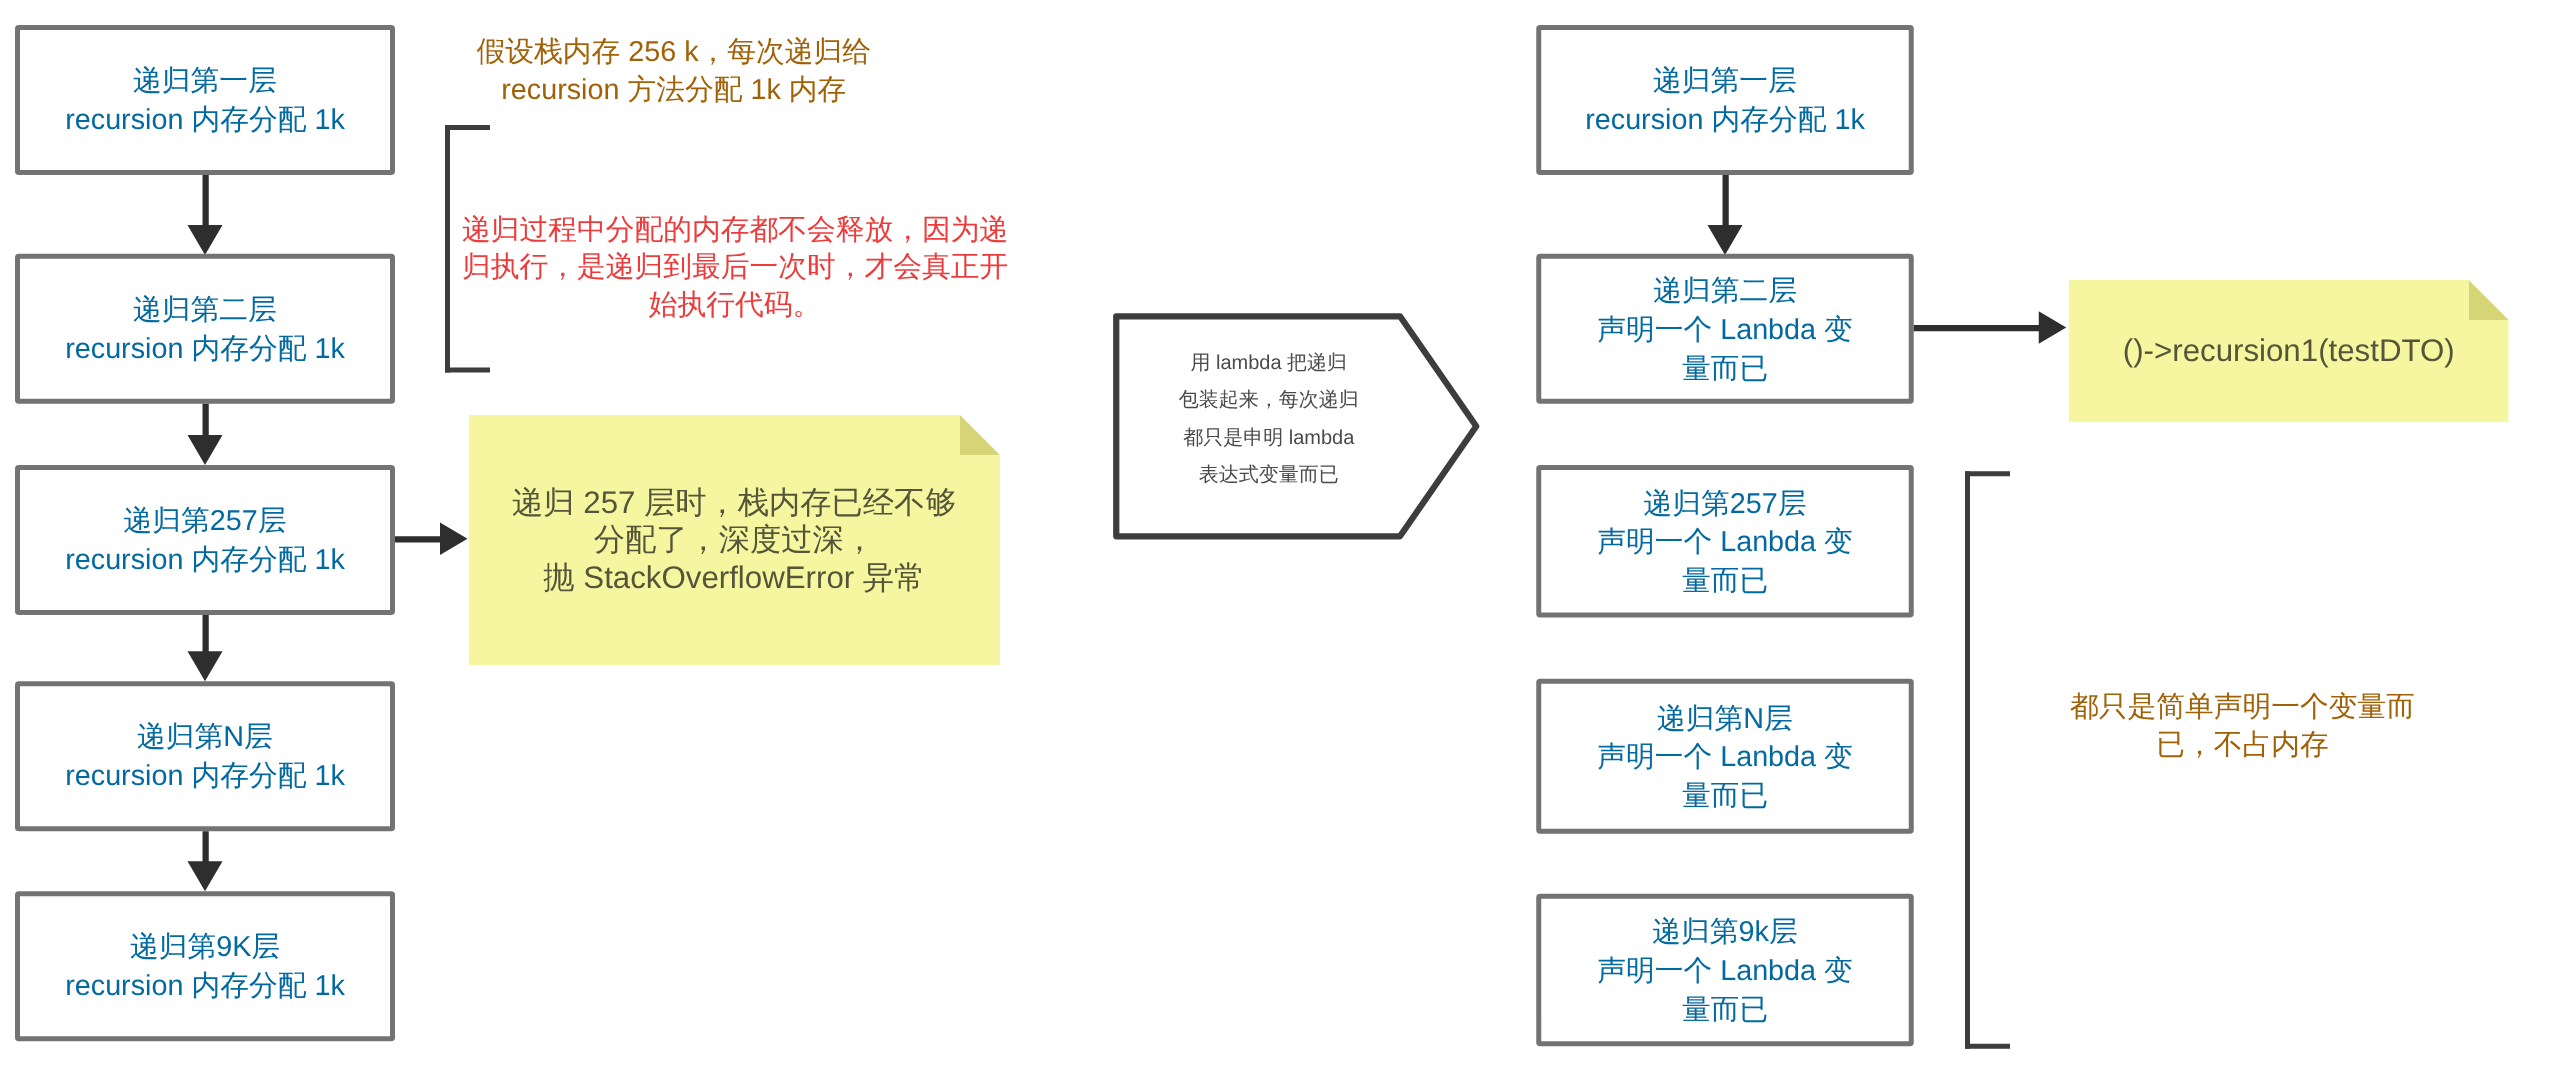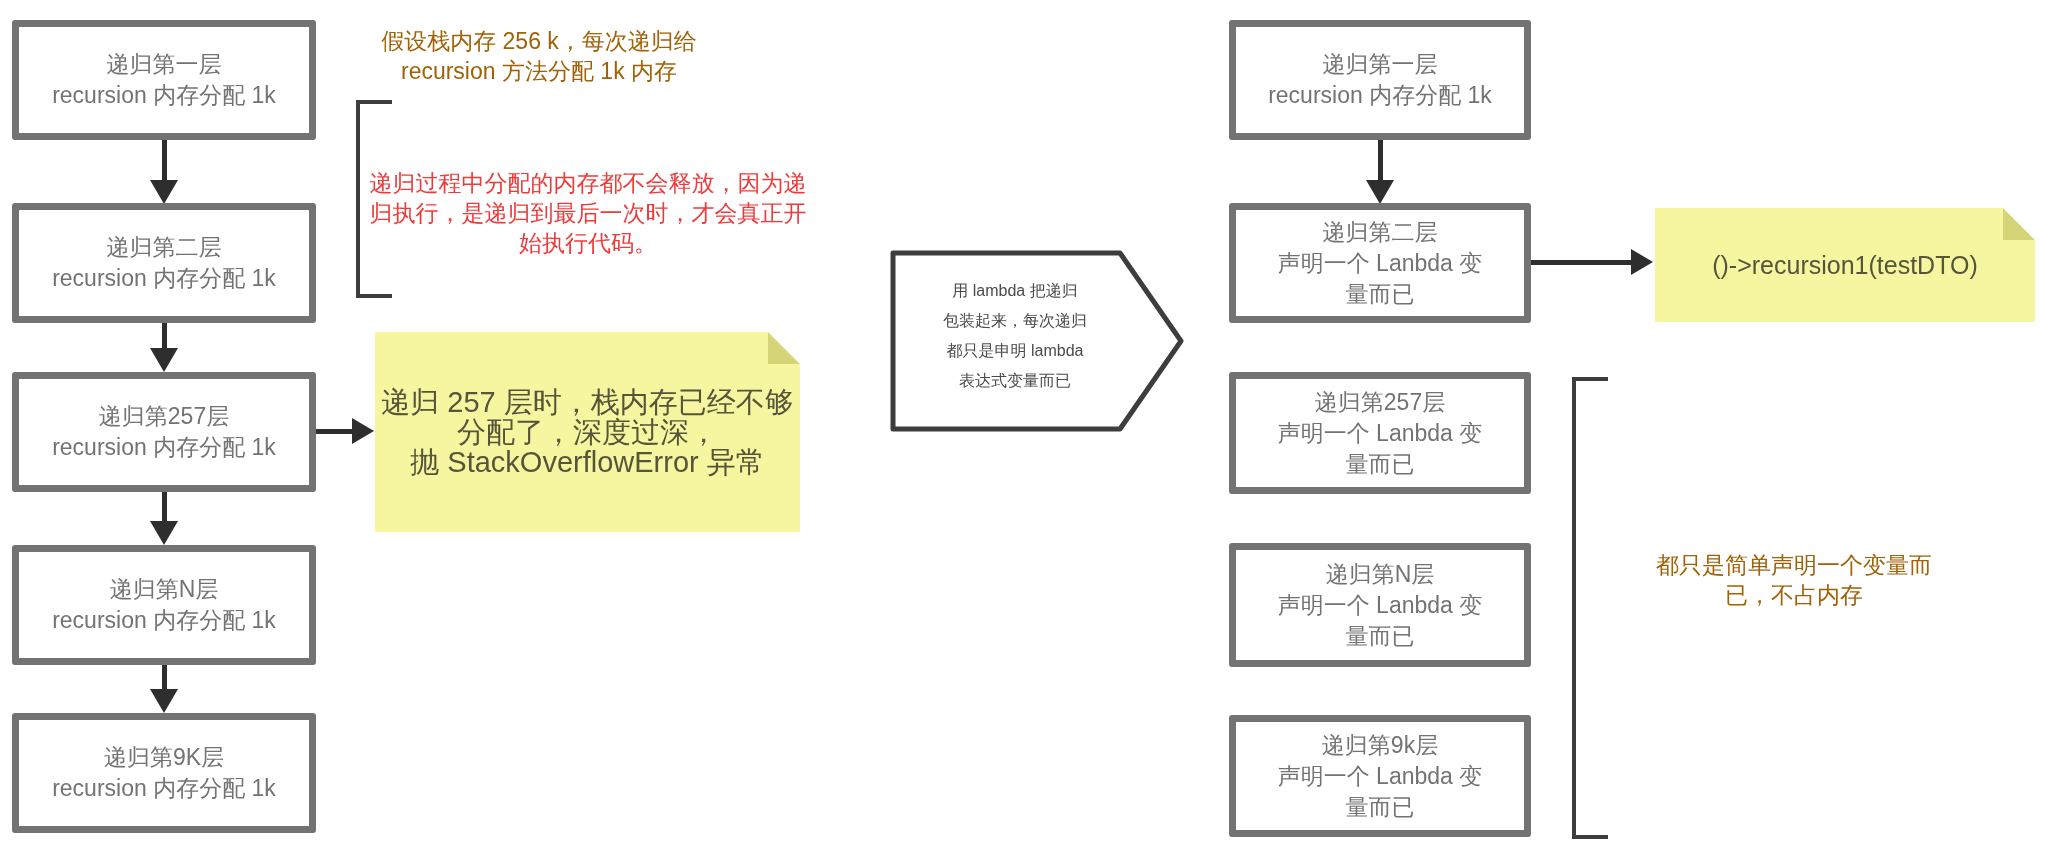--- a/index.html
+++ b/index.html
@@ -7,41 +7,41 @@
     position:relative;
     width:2050px;height:862px;
     background:#ffffff;
     font-family:"Liberation Sans","DejaVu Sans",sans-serif;
     color:#4a4a4a;
     overflow:hidden;
   }
   .box{
     position:absolute;
     box-sizing:border-box;
-    border:7px solid #737373;
+    border:4px solid #737373;
     border-radius:3px;
     background:#ffffff;
     display:flex;align-items:center;justify-content:center;
     text-align:center;
     font-size:23px;line-height:31px;
-    color:#737373;
+    color:#0369a1;
   }
   .annot{
     position:absolute;
     text-align:center;
     font-size:23px;line-height:30px;
     color:#a16207;
   }
   .annot.red{color:#ed3b3b;}
   .note{
     position:absolute;
     background:#f6f6a1;
     display:flex;align-items:center;justify-content:center;
     text-align:center;
-    font-size:29px;line-height:30px;
+    font-size:25px;line-height:30px;
     color:#55553a;
     clip-path:polygon(0 0, calc(100% - 32px) 0, 100% 32px, 100% 100%, 0 100%);
   }
   .note .fold{
     position:absolute;top:0;right:0;width:32px;height:32px;
     background:#d5d577;
     clip-path:polygon(0 0, 100% 100%, 0 100%);
   }
   .bracket{
     position:absolute;
@@ -127,21 +127,21 @@
 
   <div class="box" style="left:1229px;top:372px;width:302px;height:122px;">递归第257层<br>声明一个 Lanbda 变<br>量而已</div>
 
   <div class="box" style="left:1229px;top:543px;width:302px;height:124px;">递归第N层<br>声明一个 Lanbda 变<br>量而已</div>
 
   <div class="box" style="left:1229px;top:715px;width:302px;height:122px;">递归第9k层<br>声明一个 Lanbda 变<br>量而已</div>
 
   <div class="shaft-h" style="left:1531px;top:260px;width:102px;"></div>
   <div class="head-right" style="left:1631px;top:249px;"></div>
 
-  <div class="note" style="left:1655px;top:208px;width:380px;height:114px;font-size:25px;">
+  <div class="note" style="left:1655px;top:224px;width:352px;height:114px;font-size:25px;">
     <div>()-&gt;recursion1(testDTO)</div>
     <div class="fold"></div>
   </div>
 
   <div class="bracket" style="left:1572px;top:377px;height:454px;"></div>
 
   <div class="annot" style="left:1596px;top:550px;width:396px;">都只是简单声明一个变量而<br>已，不占内存</div>
 
 </div>
 

